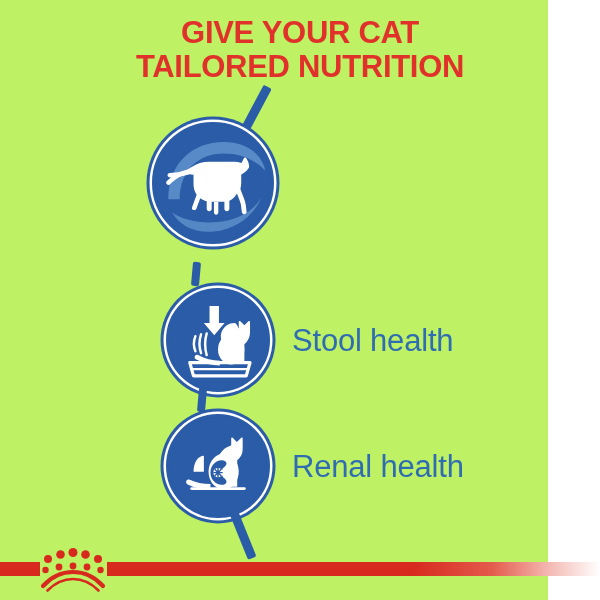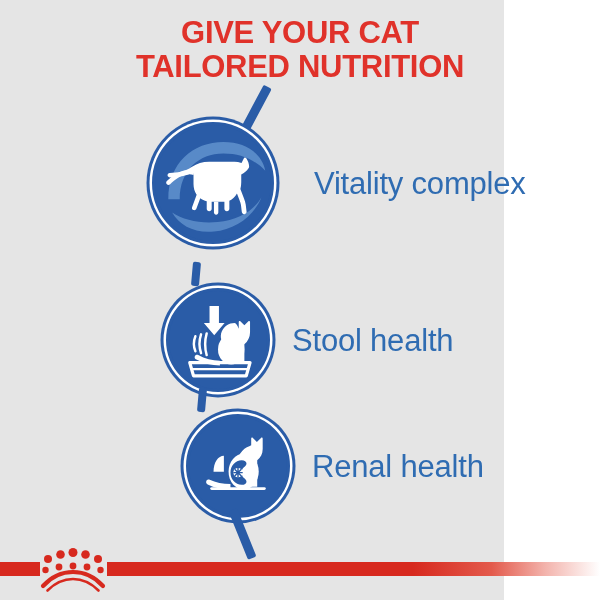--- a/index.html
+++ b/index.html
@@ -11,23 +11,23 @@
     width: 600px;
     height: 600px;
     background: #ffffff;
     font-family: "Liberation Sans", sans-serif;
     overflow: hidden;
     position: relative;
   }
 
   #page {
     position: relative;
-    width: 504px;
+    width: 548px;
     height: 600px;
-    background: #e5e5e5;
+    background: #bef264;
   }
 
   
   .headline {
     position: absolute;
     top: 16px;
     left: 0;
     width: 600px;
     text-align: center;
     color: #e0322a;
@@ -43,21 +43,21 @@
   }
 
   
   .feature-row {
     position: absolute;
     display: flex;
     align-items: center;
   }
   #row-1 { left: 152px; top: 122px; }
   #row-2 { left: 166px; top: 288px; }
-  #row-3 { left: 166px; top: 414px; margin-left: 20px; }
+  #row-3 { left: 166px; top: 414px; }
 
   .icon-circle {
     position: relative;
     flex: 0 0 auto;
     border-radius: 50%;
     background: #2a5ca7;
     box-sizing: border-box;
     border: 3px solid #2a5ca7;
     box-shadow: 0 0 0 2.5px #ffffff, 0 0 0 5.5px #2a5ca7;
   }
@@ -210,23 +210,20 @@
 
           <path d="M41.5 48 C36 46.5 29 47.5 23 51 C18.5 53.6 15 56.5 12.5 59
                    C11.5 60 11.5 61.5 12.5 62.4 C13.5 63.3 15 63.2 15.9 62.2
                    C18.2 59.8 21.3 57.2 25.3 54.9 C30.3 52 36 51.2 40.5 52.5 Z" fill="#ffffff"></path>
 
           <path d="M62 80.7 L62 92 C62 93.3 63 94.3 64.3 94.3
                    C65.6 94.3 66.6 93.3 66.6 92 L66.6 80.7 Z" fill="#ffffff"></path>
         </g>
       </svg>
     </div>
-    <div class="feature-label" id="label-1">
-      <span class="lbl-line">Vitality complex</span>
-    </div>
   </div>
 
   <div class="connector" id="connector-mid-1"></div>
 
   <div class="feature-row" id="row-2">
     <div class="icon-circle" id="icon-2">
       <svg viewBox="0 0 104 104" xmlns="http://www.w3.org/2000/svg">
         <defs>
           <clipPath id="clip2">
               <circle cx="52" cy="52" r="52"></circle>

